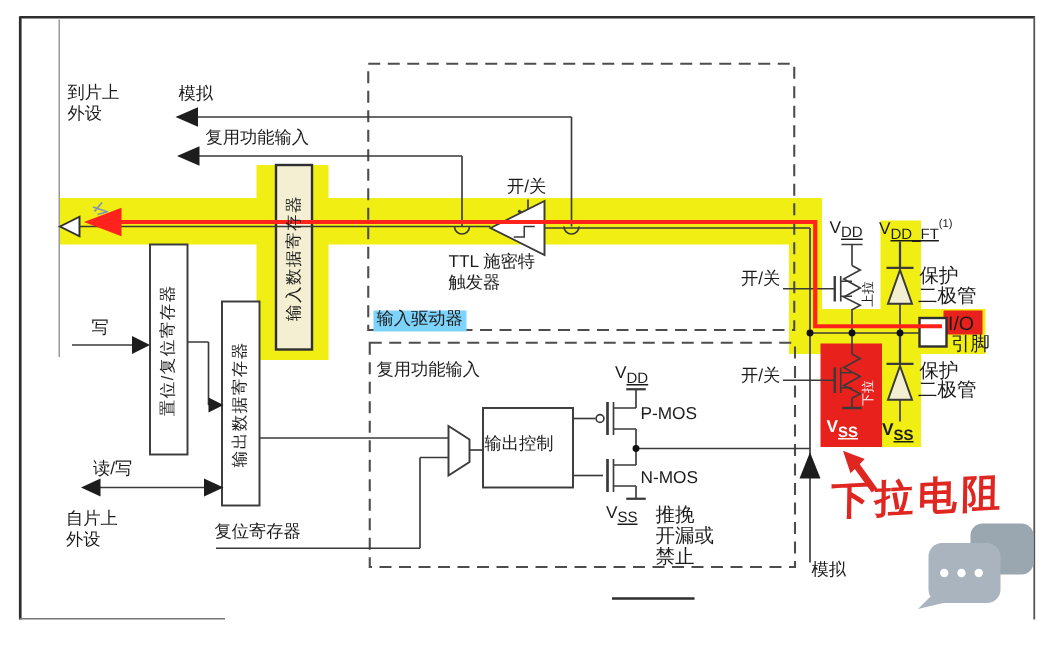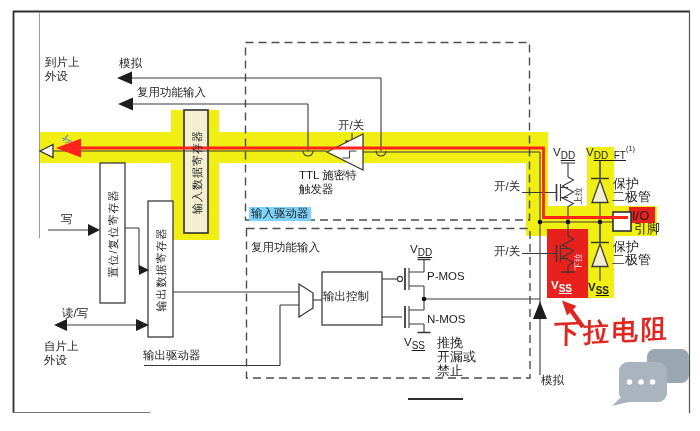--- a/index.html
+++ b/index.html
@@ -159,21 +159,21 @@
   </svg>
 
   <div class="lbl" style="left:45px;top:56px">到片上</div>
   <div class="lbl" style="left:45px;top:70px">外设</div>
   <div class="lbl" style="left:119px;top:57px">模拟</div>
   <div class="lbl" style="left:137px;top:86px">复用功能输入</div>
   <div class="lbl" style="left:61px;top:213px">写</div>
   <div class="lbl" style="left:62px;top:307px">读/写</div>
   <div class="lbl" style="left:44px;top:340px">自片上</div>
   <div class="lbl" style="left:44px;top:354px">外设</div>
-  <div class="lbl" style="left:143px;top:349px">输出驱动器</div>
+  <div class="lbl" style="left:143px;top:349px">复位寄存器</div>
 
   <div class="lbl whitebg" style="left:249px;top:207px">输入驱动器</div>
   <div class="lbl" style="left:251px;top:241px">复用功能输入</div>
   <div class="lbl" style="left:299px;top:169px">TTL 施密特</div>
   <div class="lbl" style="left:299px;top:183px">触发器</div>
   <div class="lbl" style="left:338px;top:119px">开/关</div>
   <div class="lbl" style="left:322px;top:290px;width:48px;text-align:center">输出控制</div>
 
   <div class="lbl" style="left:427px;top:270px">P-MOS</div>
   <div class="lbl" style="left:427px;top:313px">N-MOS</div>

